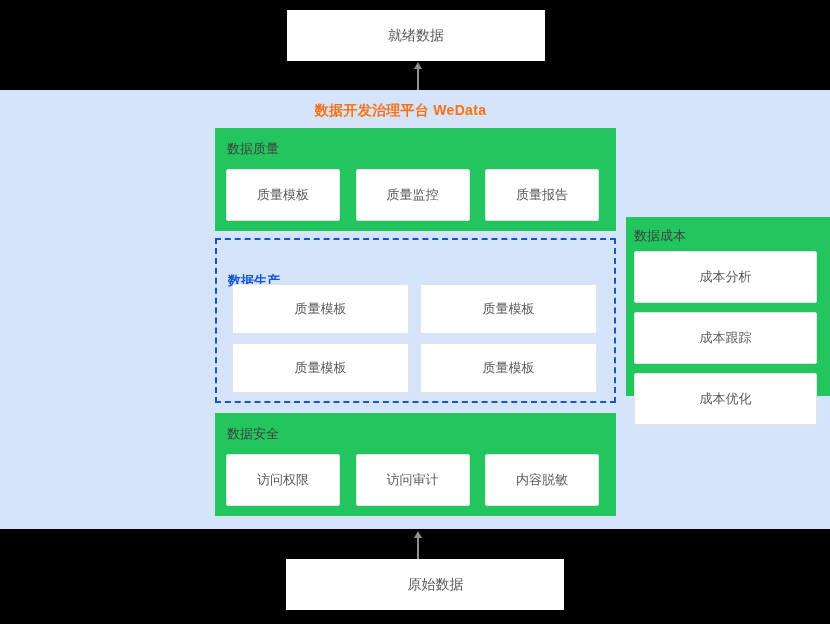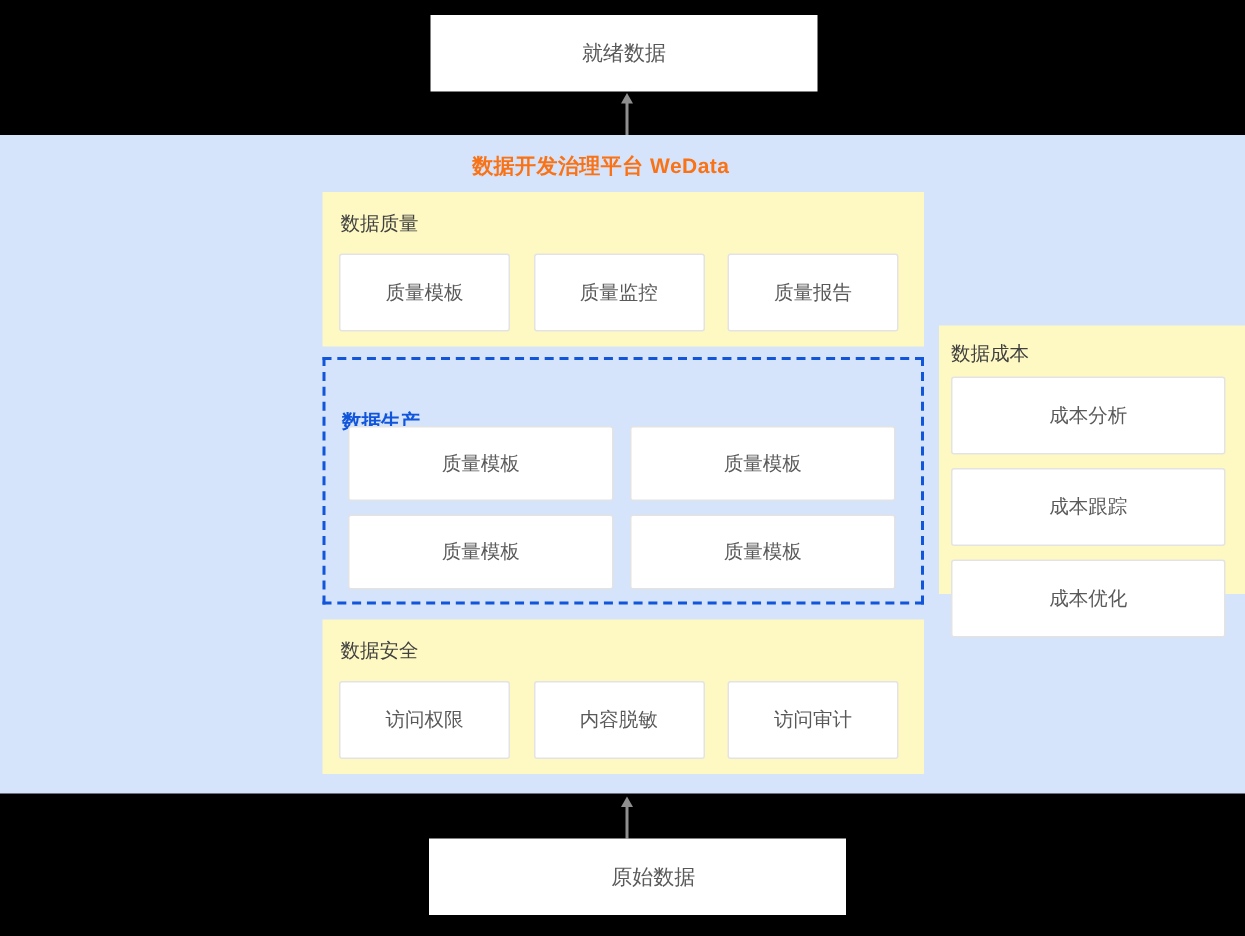--- a/index.html
+++ b/index.html
@@ -53,21 +53,21 @@
   .arrow-head {
     position: absolute;
     width: 0; height: 0;
     border-left: 4px solid transparent;
     border-right: 4px solid transparent;
     border-bottom: 7px solid #8f8f8f;
   }
   
   .panel {
     position: absolute;
-    background: #fef9c3;
+    background: #22c55e;
   }
   .panel-title {
     position: absolute;
     font-size: 13px;
     color: #404040;
     white-space: nowrap;
   }
   .wbox {
     background: #ffffff;
     border: 1px solid #e3e3e3;
@@ -163,22 +163,22 @@
       <div class="wbox">质量模板</div>
       <div class="wbox">质量模板</div>
       <div class="wbox">质量模板</div>
     </div>
   </div>
 
   <div class="panel security">
     <div class="panel-title">数据安全</div>
     <div class="hrow">
       <div class="wbox">访问权限</div>
+      <div class="wbox">访问审计</div>
       <div class="wbox">内容脱敏</div>
-      <div class="wbox">访问审计</div>
     </div>
   </div>
 
 
   <div class="panel cost">
     <div class="panel-title">数据成本</div>
     <div class="vcol">
       <div class="wbox">成本分析</div>
       <div class="wbox">成本跟踪</div>
       <div class="wbox">成本优化</div>

